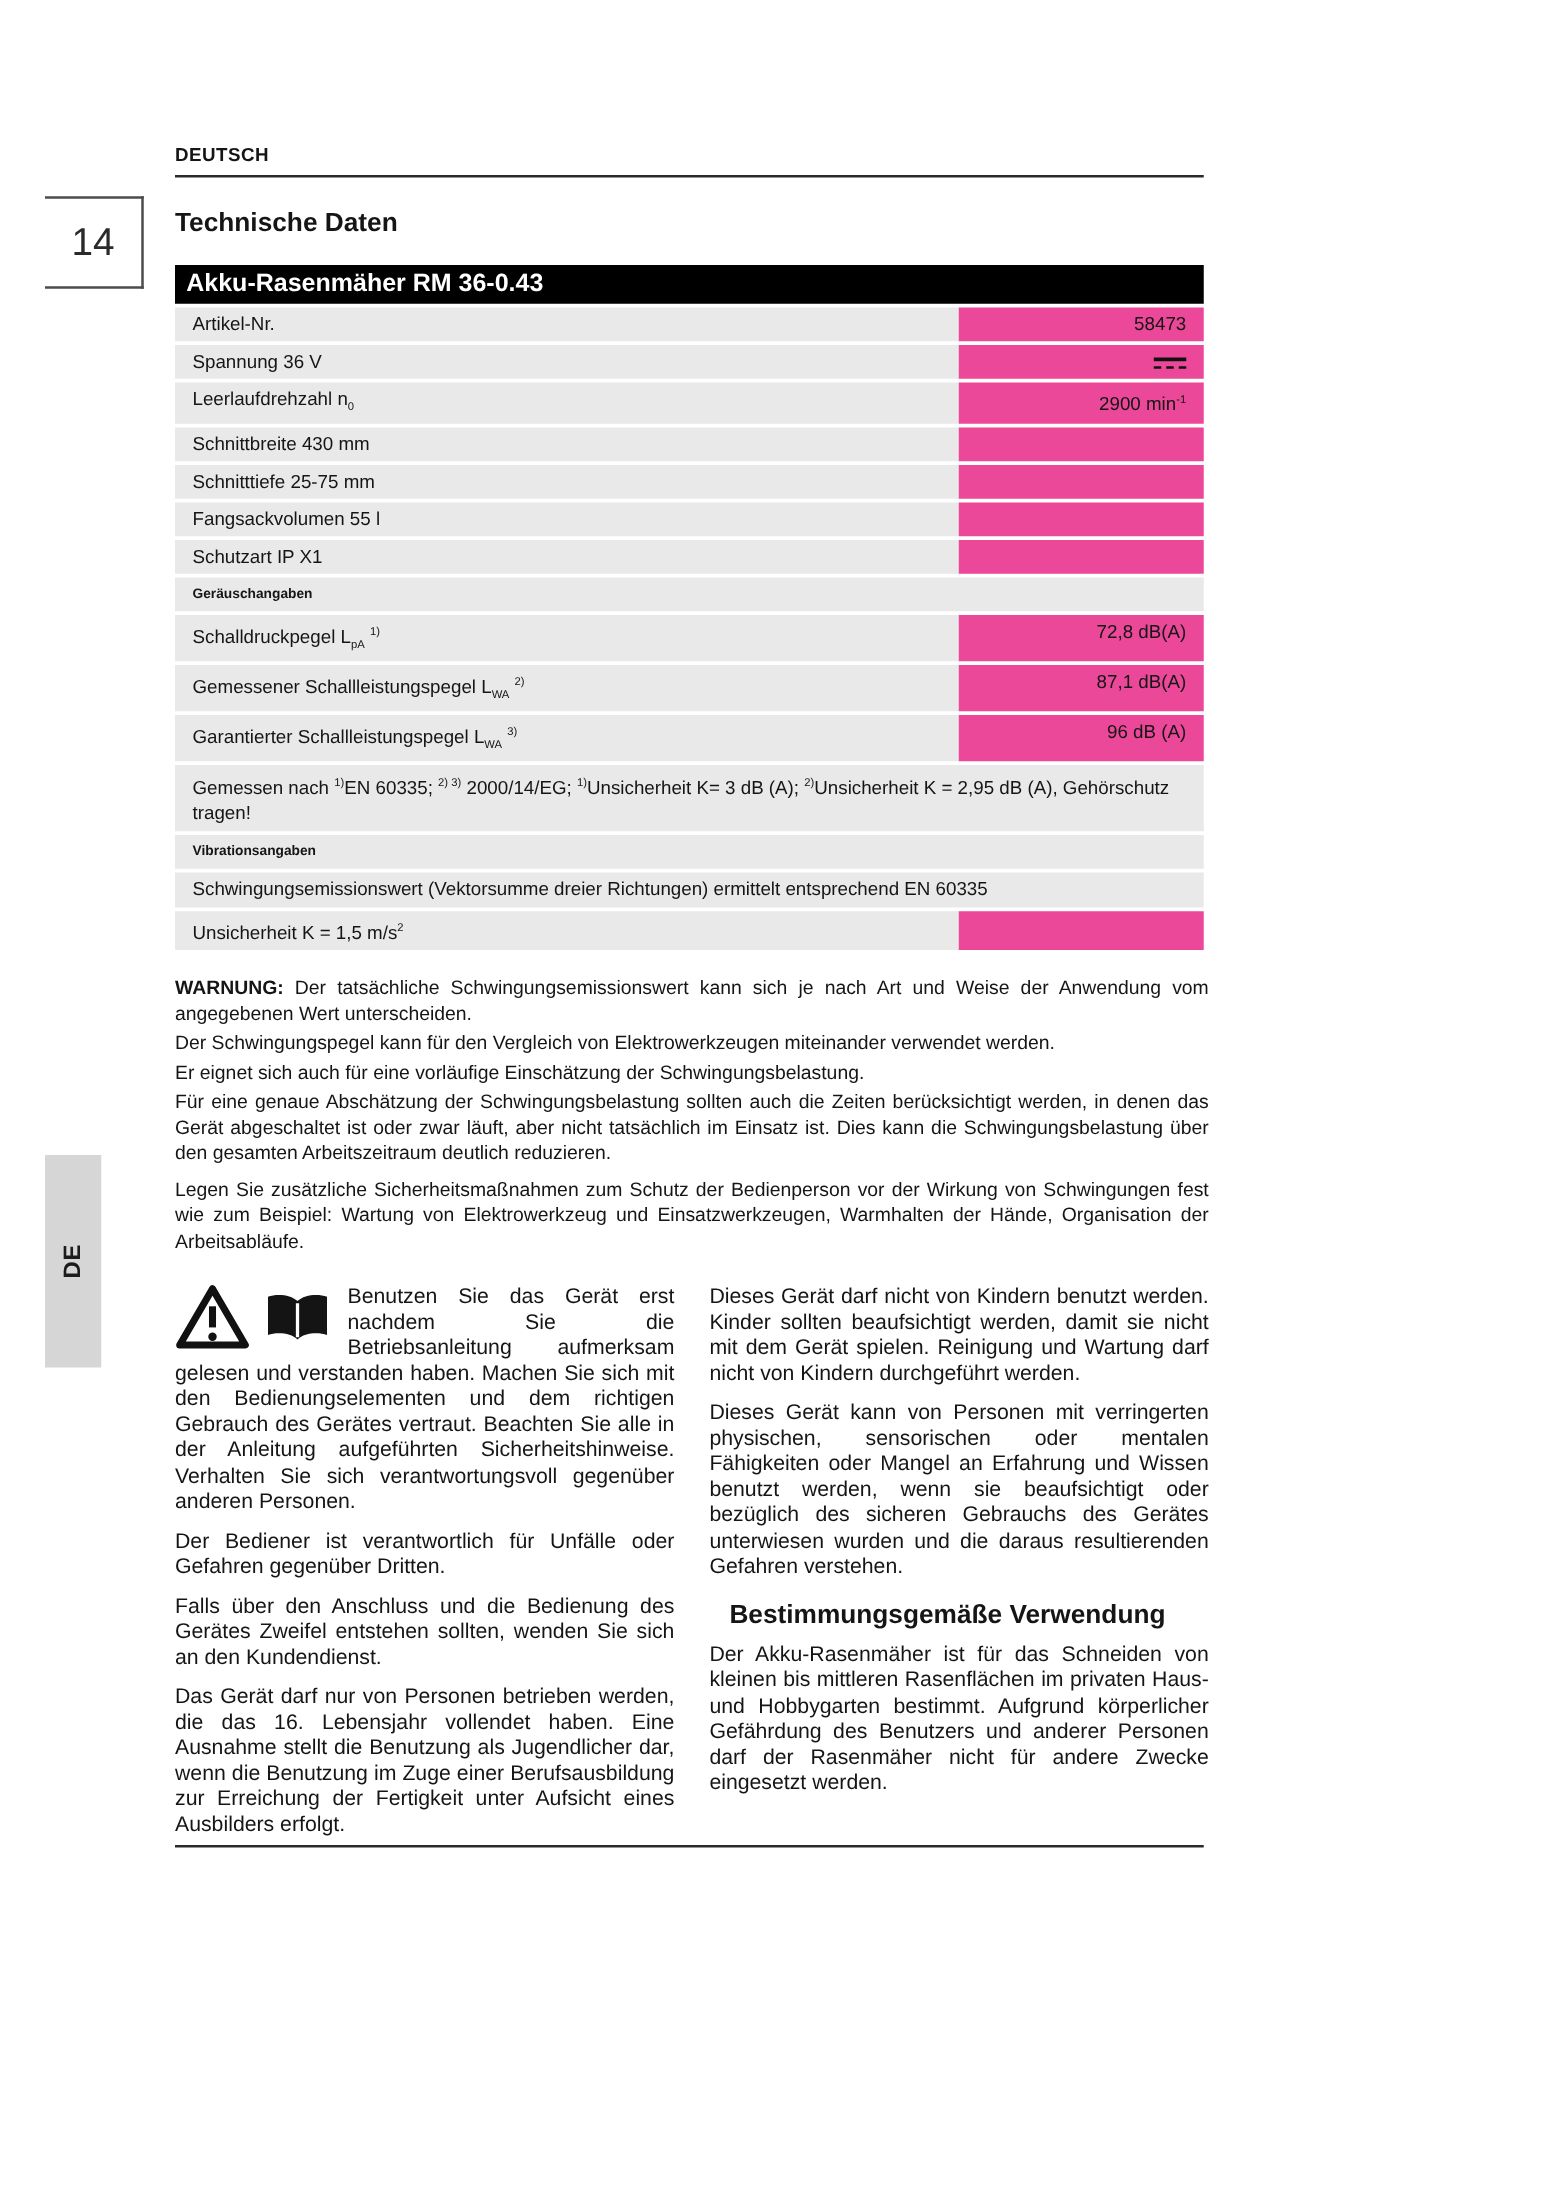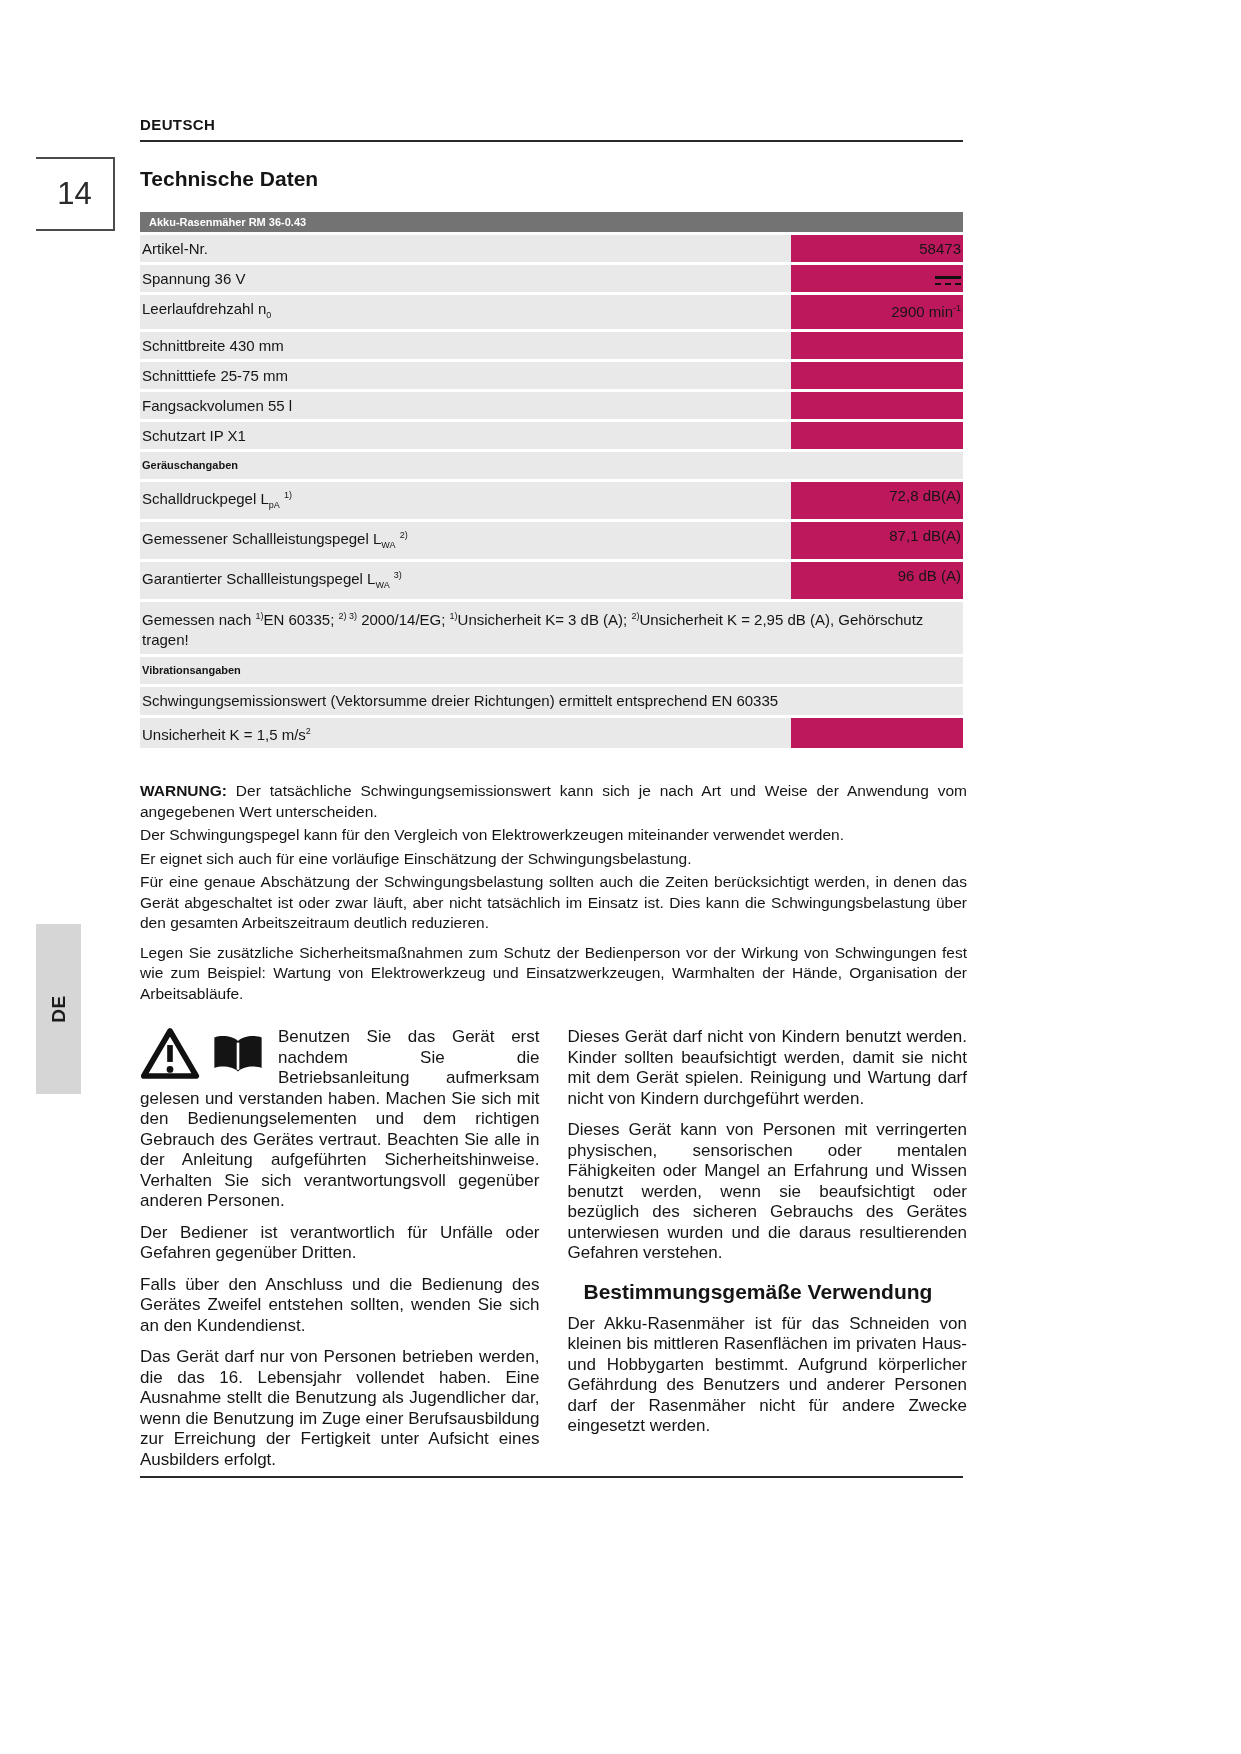--- a/index.html
+++ b/index.html
@@ -12,25 +12,25 @@
   .rule-top{position:absolute;left:140px;top:140px;width:823px;height:2px;background:#2a2a2a;}
   .pagenum-box{
     position:absolute;left:36px;top:157px;width:77px;height:70px;
     border-top:2px solid #4c4c4c;border-right:2px solid #4c4c4c;border-bottom:2px solid #4c4c4c;
     display:flex;align-items:center;justify-content:center;font-size:31px;color:#2a2a2a;text-align:center;
   }
   .doc-title{position:absolute;left:140px;top:167px;font-size:21px;font-weight:bold;}
 
   
   .spec-table{position:absolute;left:140px;top:212px;width:823px;}
-  .thead{background:#737373;color:#fff;font-weight:bold;font-size:11px;padding:4px 9px;margin-bottom:3px;}
+  .thead{background:#000000;color:#fff;font-weight:bold;font-size:20px;padding:4px 9px;margin-bottom:3px;}
   .trow{display:flex;margin-bottom:3px;font-size:15px;line-height:19px;}
-  .cell{padding:4px 2px;}
+  .cell{padding:4px 14px;}
   .cell.lbl{flex:1;background:#e9e9e9;}
-  .cell.val{width:168px;background:#be185d;text-align:right;}
+  .cell.val{width:168px;background:#ec4899;text-align:right;}
   .trow.section .cell.full{flex:1;background:#e9e9e9;font-weight:bold;font-size:11px;}
   .trow.note .cell.full{flex:1;background:#e9e9e9;line-height:20px;}
   sup{font-size:.6em;}
   sub{font-size:.6em;}
 
   .dc-icon{display:inline-block;width:26px;height:11px;position:relative;top:2px;}
   .dc-icon::before{content:"";position:absolute;left:0;right:0;top:1px;border-top:3px solid #111;}
   .dc-icon::after{content:"";position:absolute;left:0;right:0;top:8px;border-top:2px dashed #111;}
 
   

